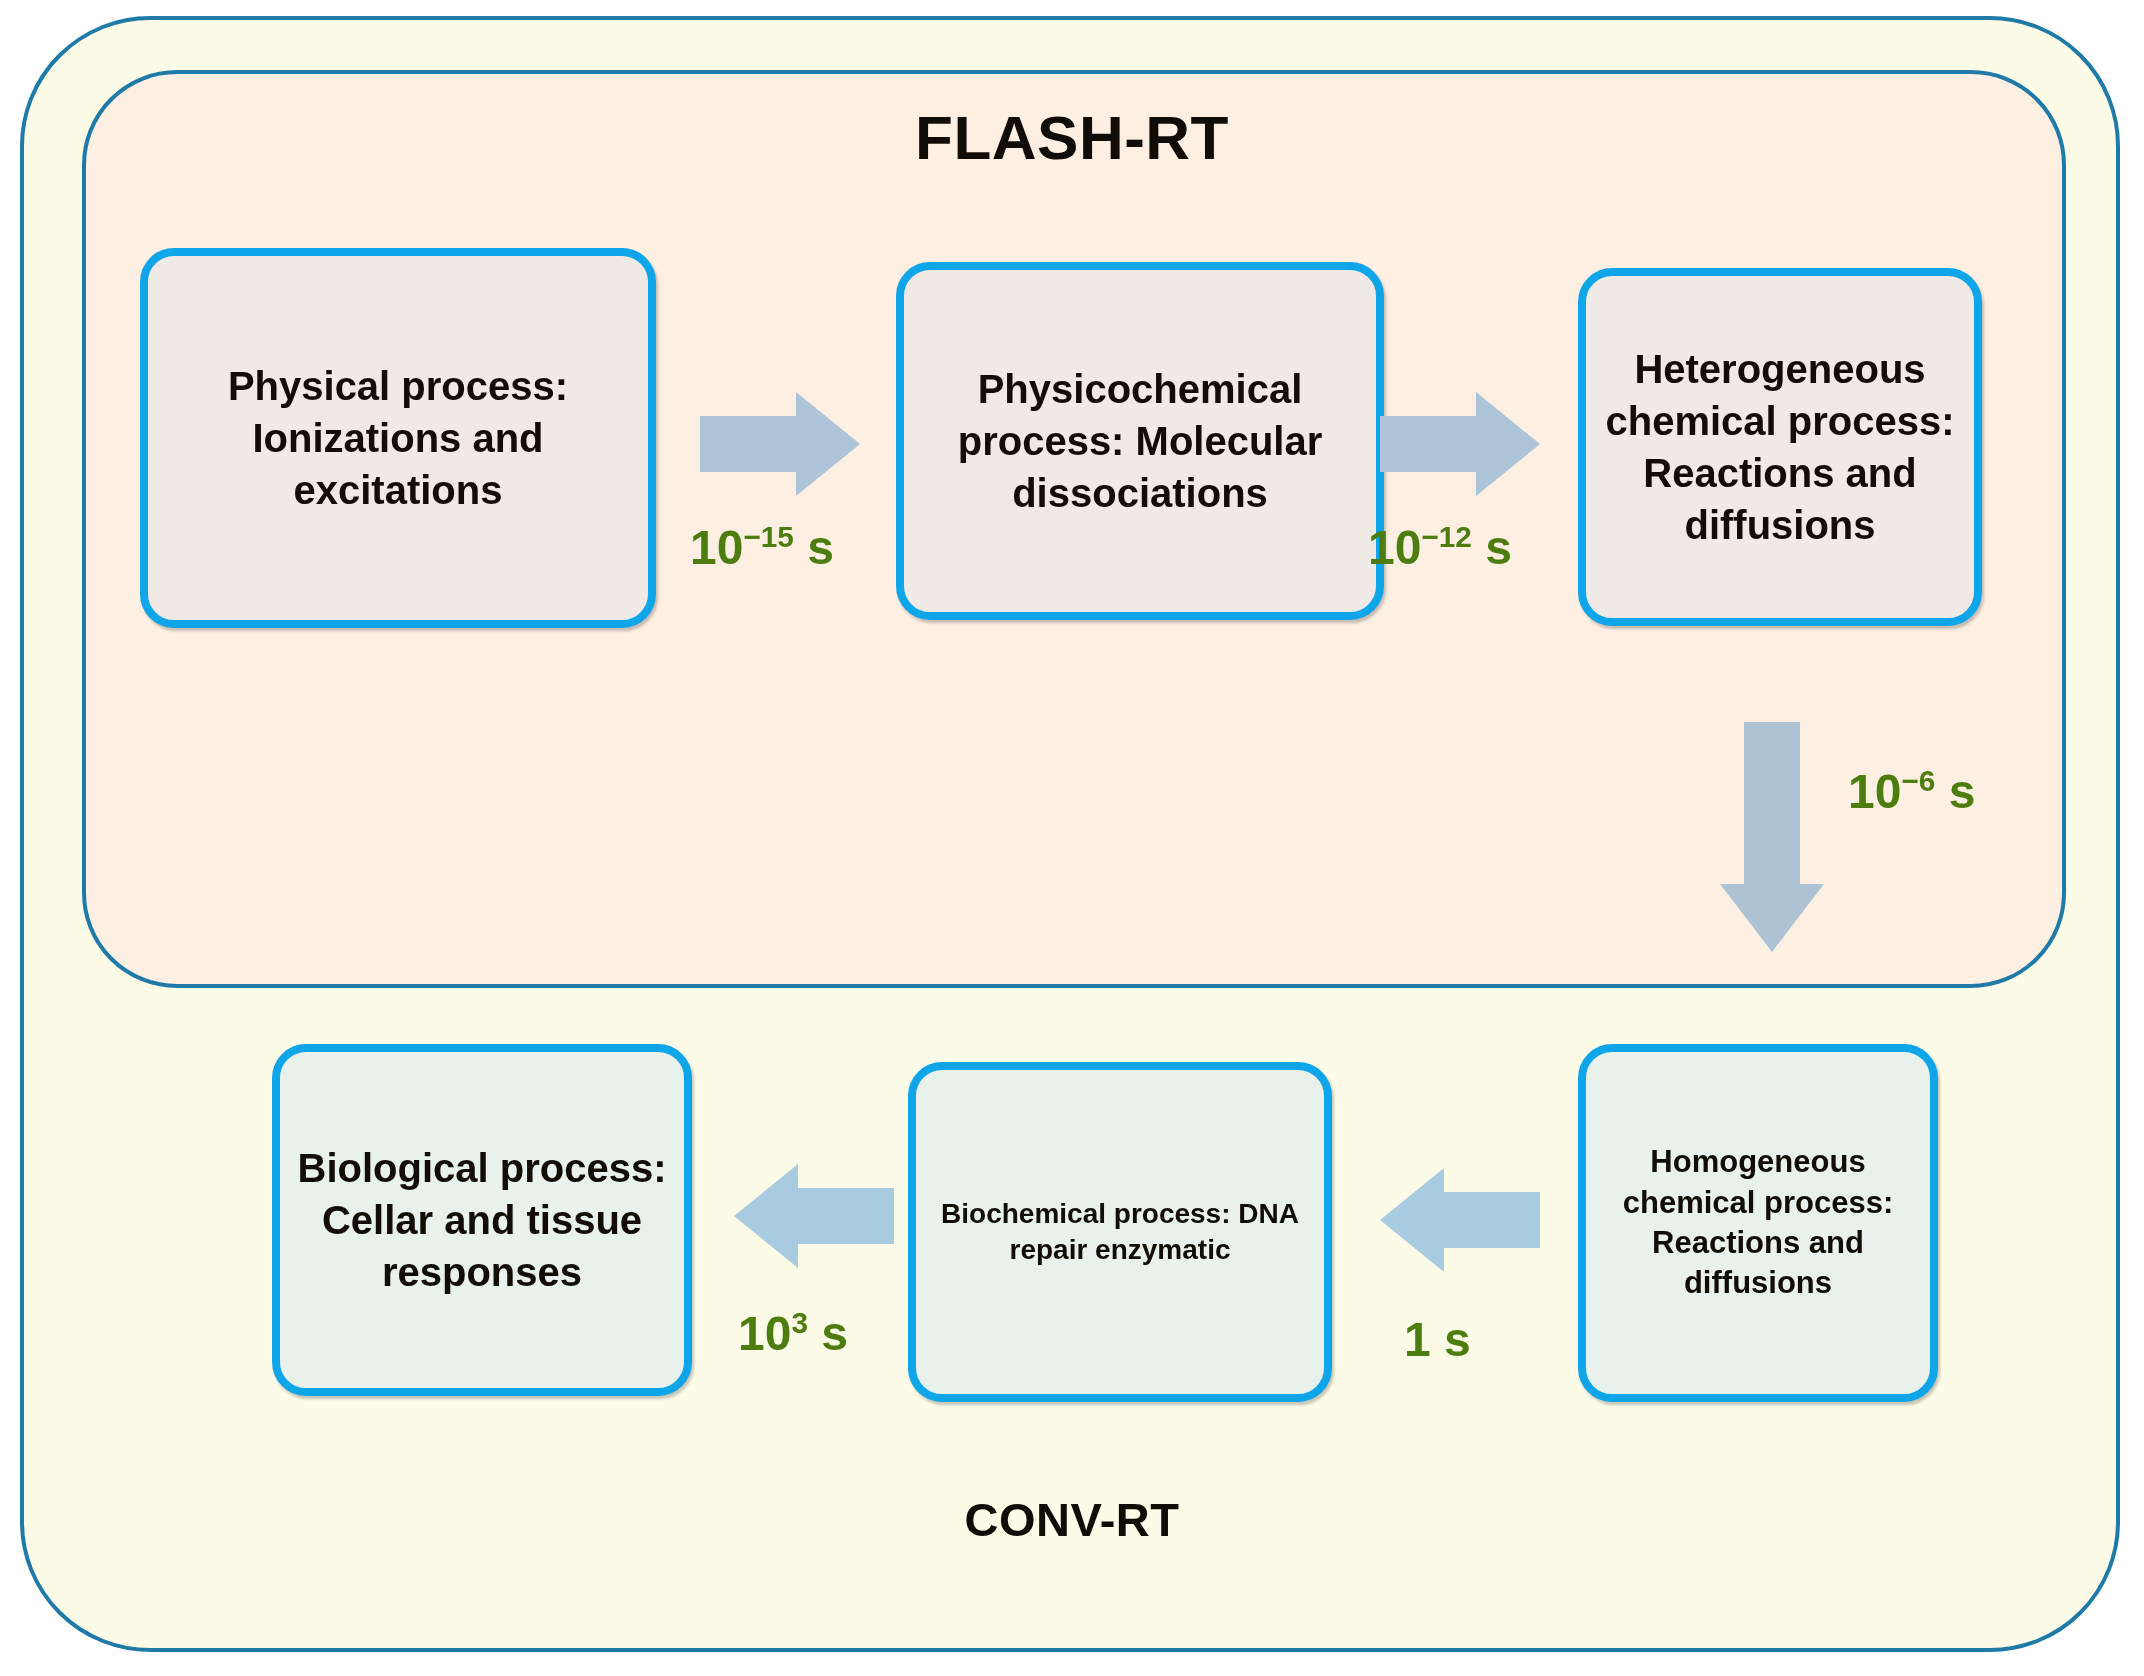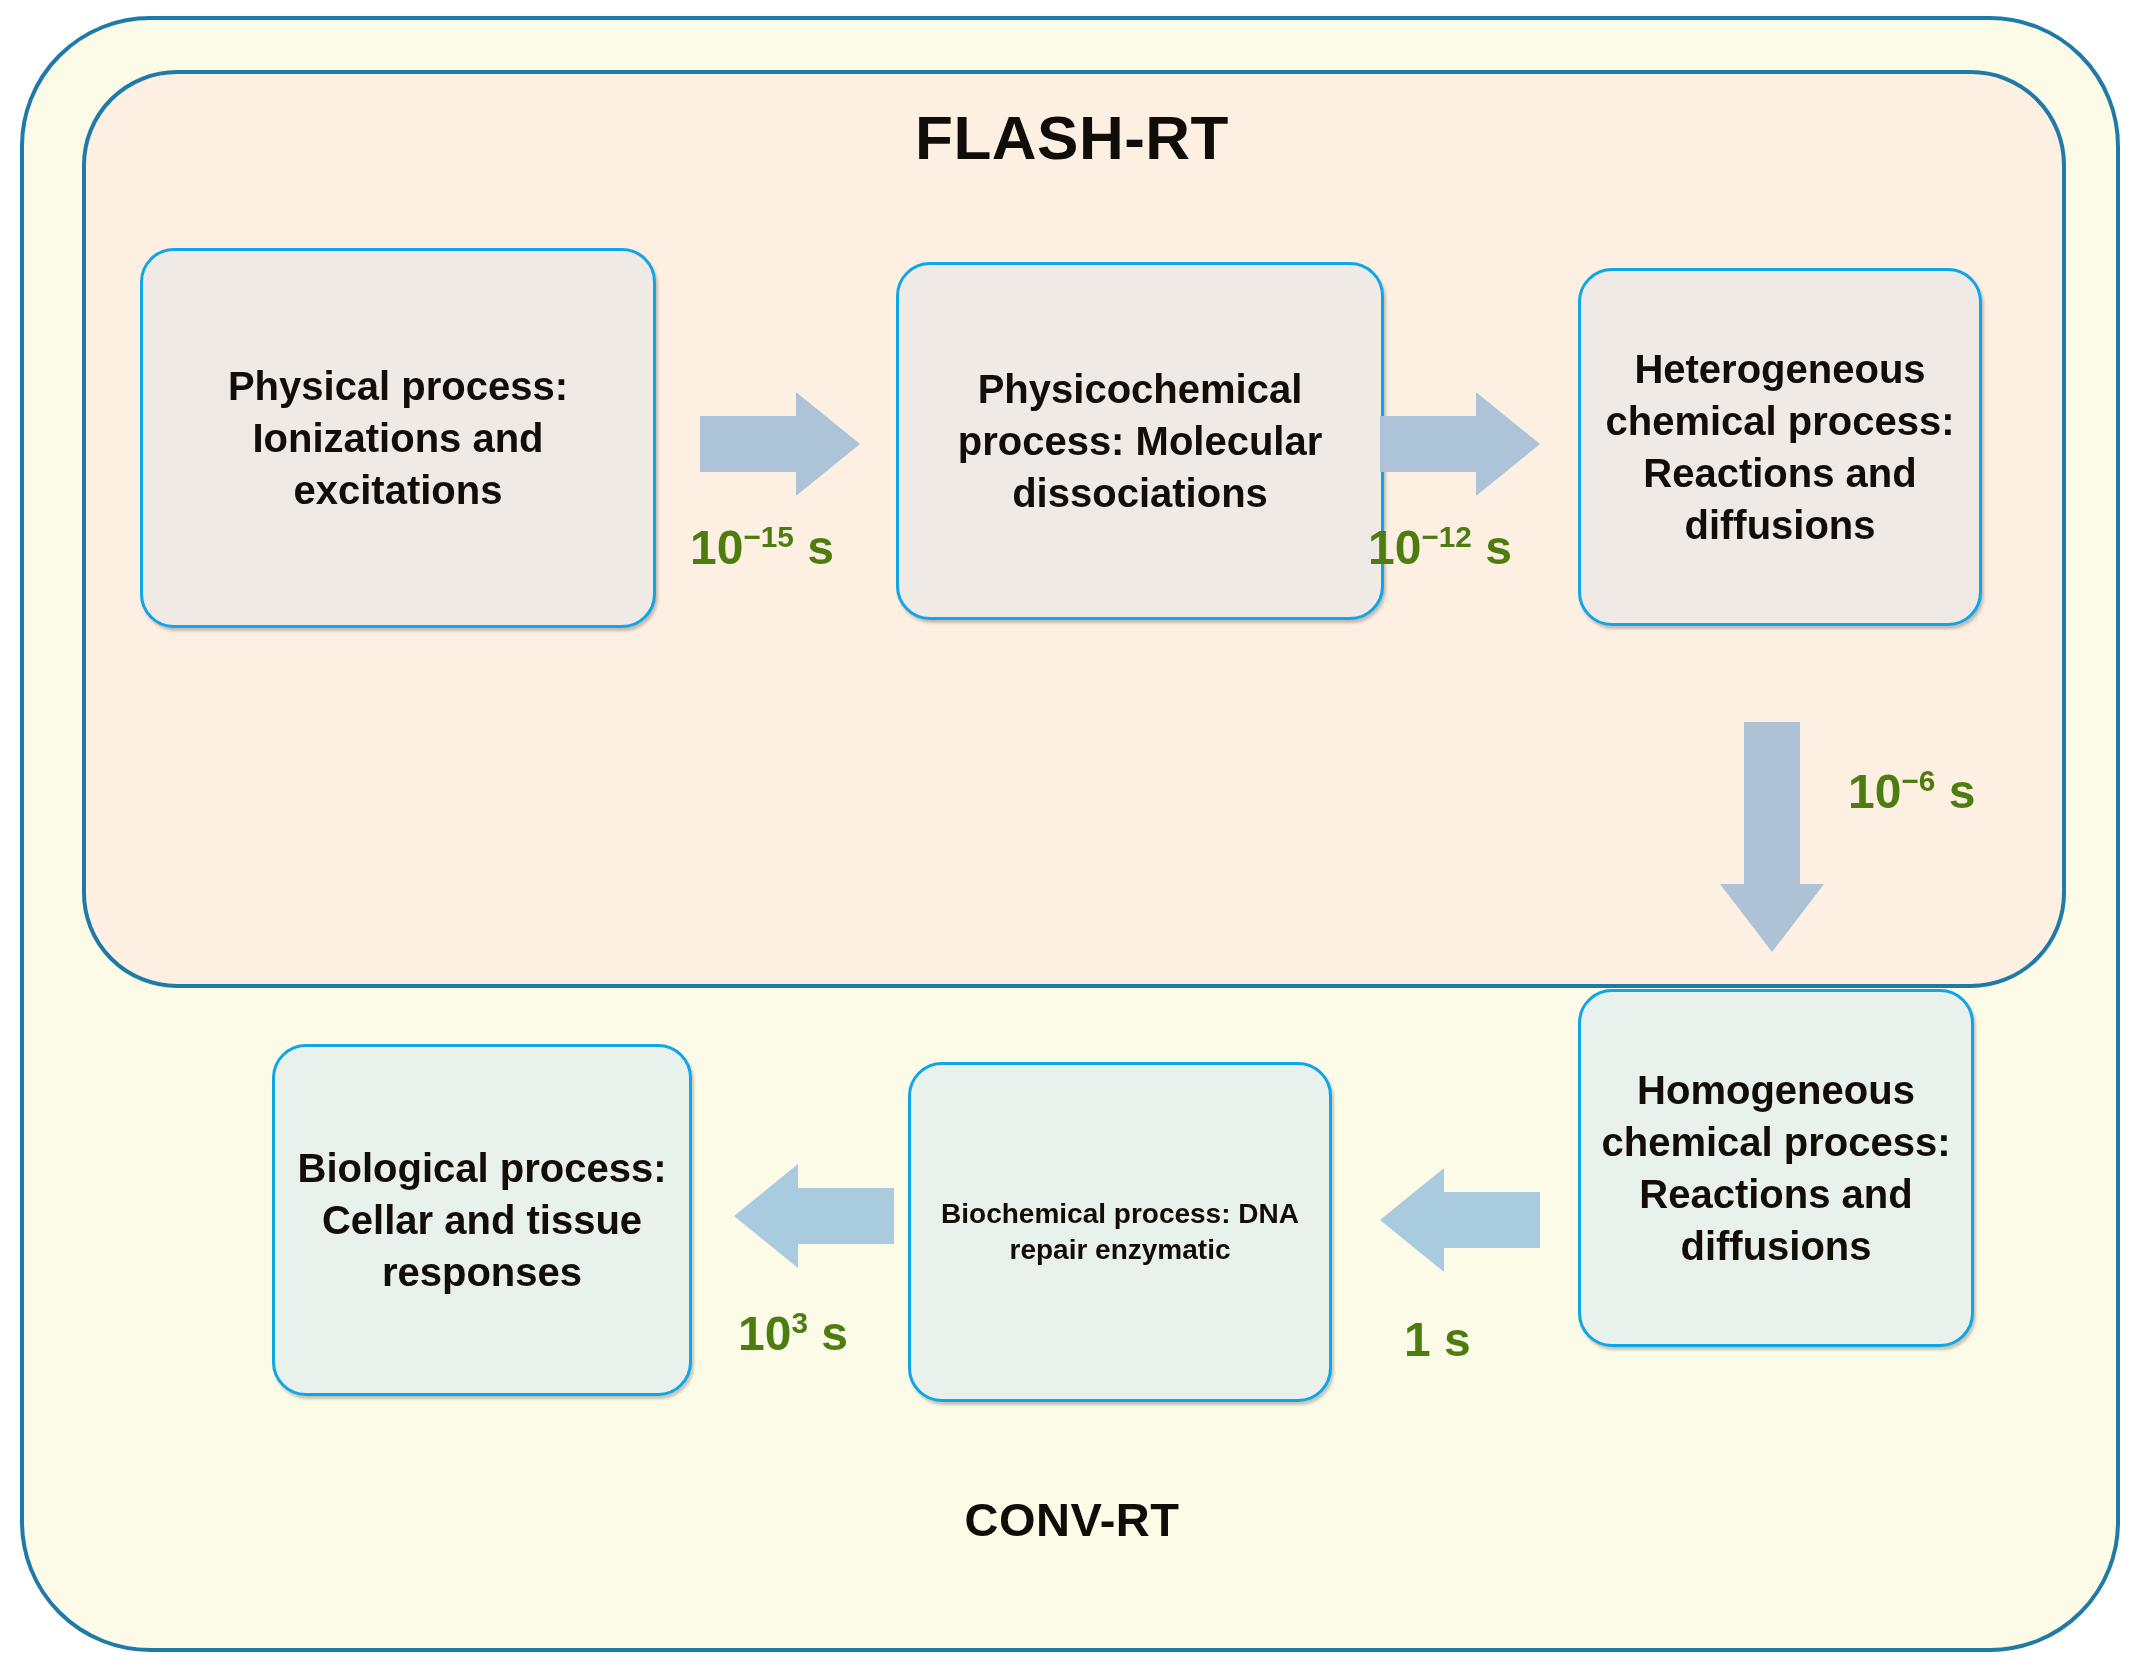--- a/index.html
+++ b/index.html
@@ -66,42 +66,42 @@
     right: 0;
     top: 1468px;
     text-align: center;
     font-size: 47px;
   }
 
   
   .pbox {
     position: absolute;
     box-sizing: border-box;
-    border: 3px solid #0ea5e9;
+    border: 8px solid #0ea5e9;
     border-radius: 34px;
     display: flex;
     align-items: center;
     justify-content: center;
     text-align: center;
     font-weight: bold;
     color: #130d08;
     line-height: 1.30;
     padding: 6px 16px;
     box-shadow: 2px 3px 3px rgba(0,0,0,0.22);
   }
   .pbox.phase-physical { background: #efeae5; }
   .pbox.phase-bio      { background: #e9f1ec; }
 
   
   #box-physical      { left: 140px;  top: 248px;  width: 516px; height: 380px; font-size: 40px; }
   #box-physicochem   { left: 896px;  top: 262px;  width: 488px; height: 358px; font-size: 40px; }
   #box-heterogeneous { left: 1578px; top: 268px;  width: 404px; height: 358px; font-size: 40px; }
 
   
-  #box-homogeneous   { left: 1578px; top: 989px; width: 396px; height: 358px; font-size: 40px; }
+  #box-homogeneous   { left: 1578px; top: 1044px; width: 360px; height: 358px; font-size: 31px; }
   #box-biochemical   { left: 908px;  top: 1062px; width: 424px; height: 340px; font-size: 28px; }
   #box-biological    { left: 272px;  top: 1044px; width: 420px; height: 352px; font-size: 40px; }
 
   
   .arrow {
     position: absolute;
   }
   .arrow svg { display: block; width: 100%; height: 100%; }
 
   #arrow-1 { left: 700px;  top: 392px;  width: 160px; height: 104px; }

